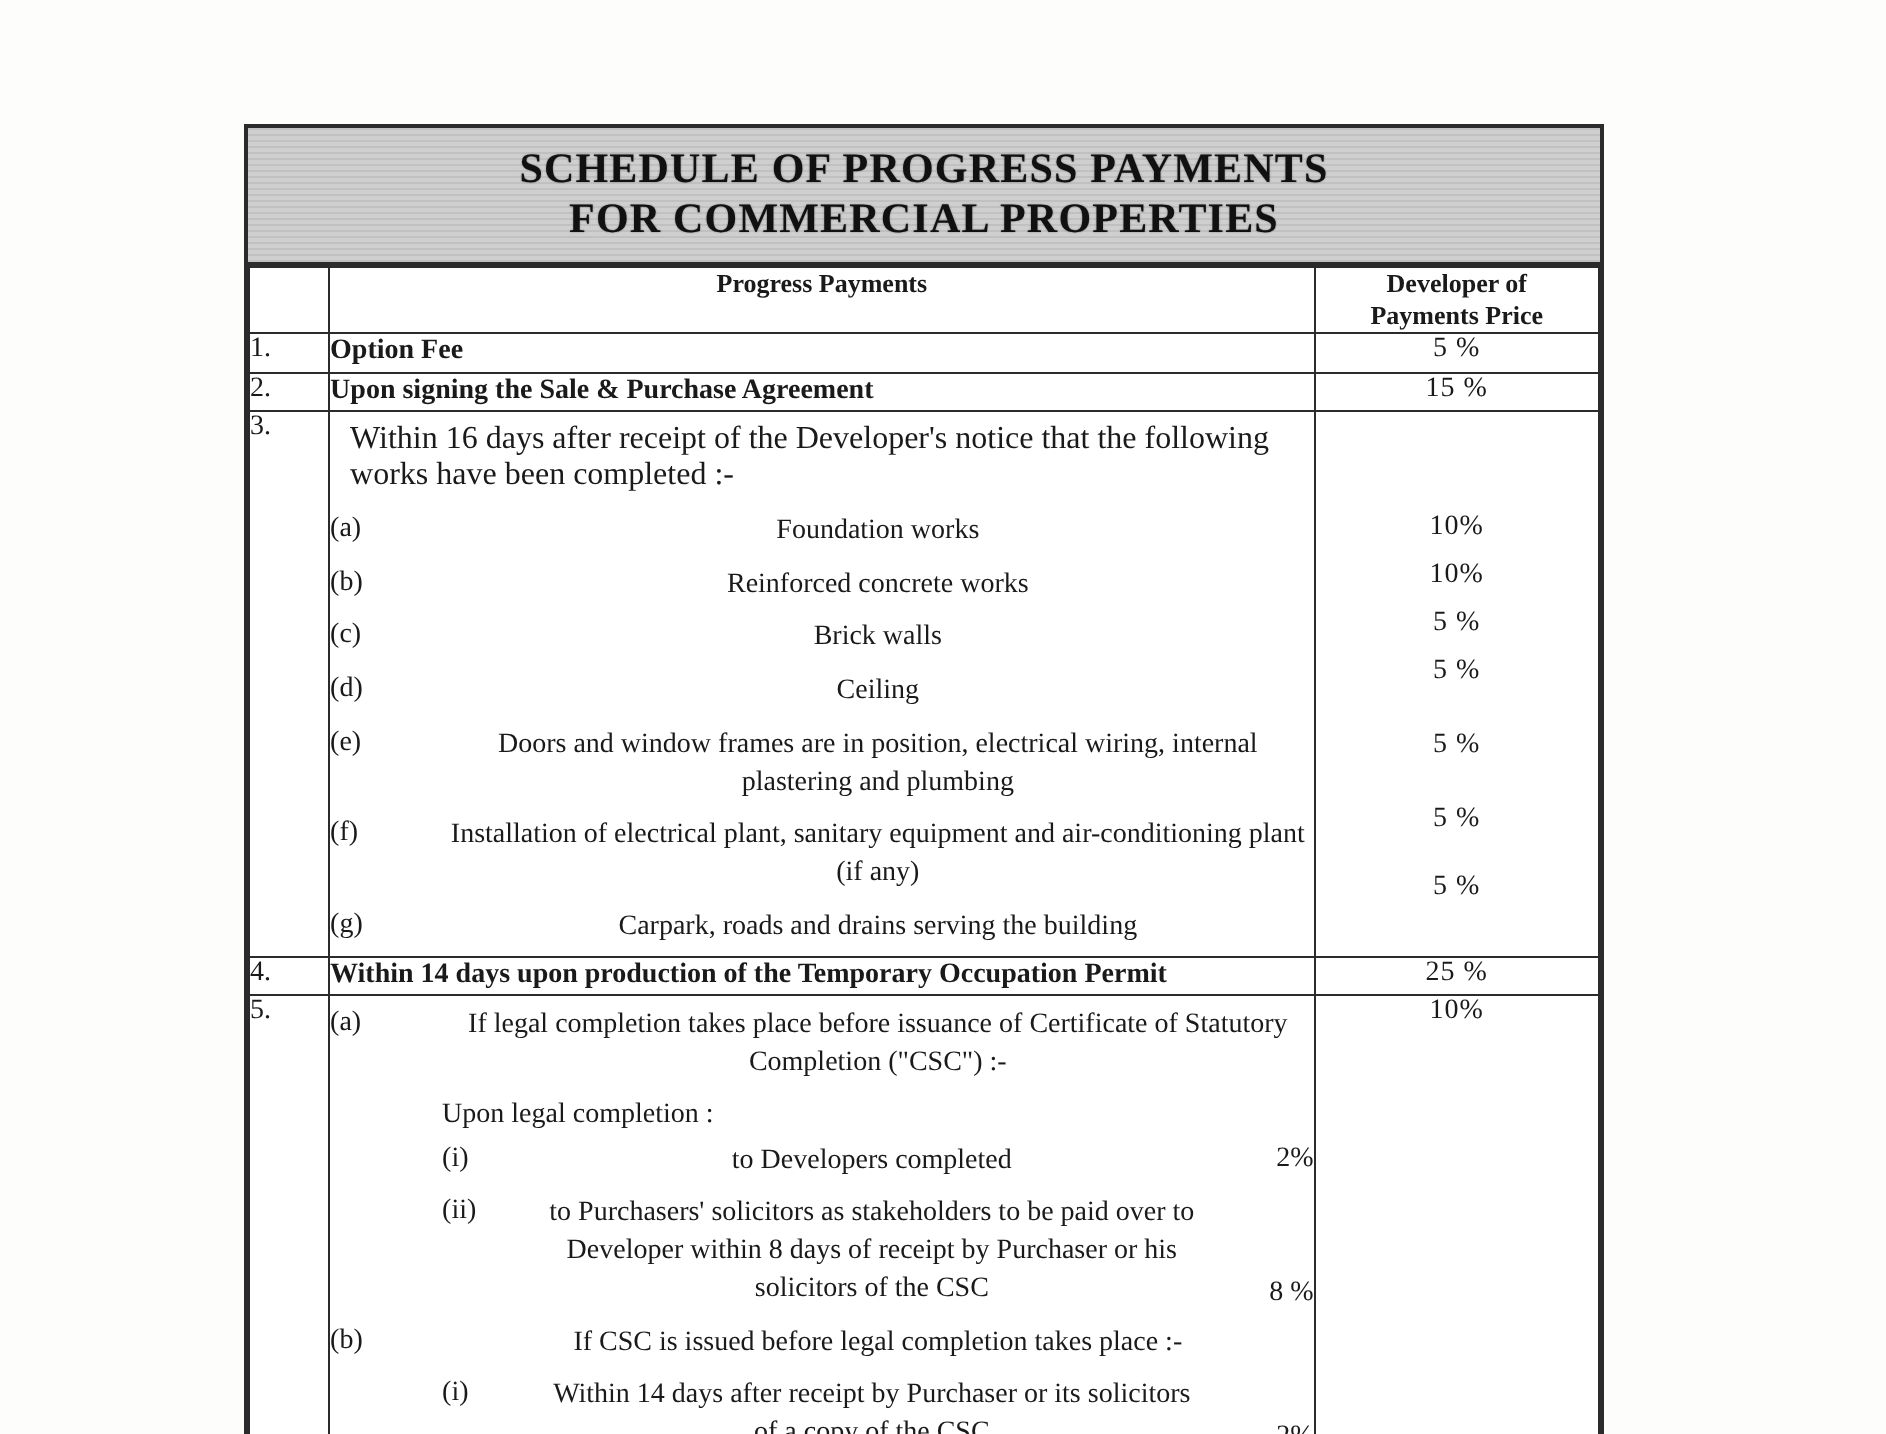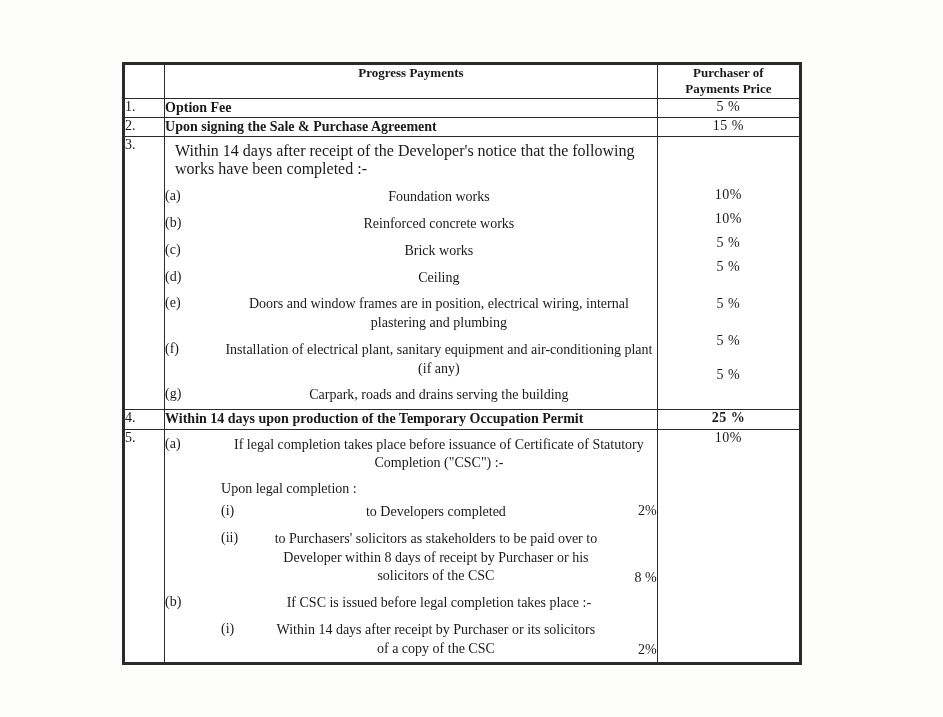--- a/index.html
+++ b/index.html
@@ -126,75 +126,79 @@
   }
   .lead-line {
     font-size: 14px;
     padding: 4px 0 2px 56px;
   }
 
   .cellblock { padding: 5px 8px 6px 10px; }
 
   
   .pct-pad-1 { padding-top: 18px; }
-  .pct-pad-2 { padding-top: 10px; font-weight: bold; }
+  .pct-pad-2 { padding-top: 10px; }
 </style>
 </head>
 <body>
 
 <div class="page-scan"></div>
 
 <div class="doc">
 
+  <div class="title-band">
+    <div class="title-line">SCHEDULE OF PROGRESS PAYMENTS</div>
+    <div class="title-line">FOR COMMERCIAL PROPERTIES</div>
+  </div>
 
   <table class="sched">
     <colgroup>
       <col class="c-num">
       <col class="c-desc">
       <col class="c-pct">
     </colgroup>
 
     <tbody>
         <tr>
       <td class="hdr-cell"></td>
       <td class="hdr-cell">Progress Payments</td>
       <td class="hdr-cell">
-        <span>Purchaser of</span><br>
+        <span>Developer of</span><br>
         <span>Payments Price</span>
       </td>
     </tr>
 
     <tr>
       <td class="num">1.</td>
       <td class="desc">Option Fee</td>
       <td class="pct">5 %</td>
     </tr>
 
     <tr>
       <td class="num">2.</td>
       <td class="desc">Upon signing the Sale &amp; Purchase Agreement</td>
       <td class="pct">15 %</td>
     </tr>
 
     <tr>
       <td class="num">3.</td>
       <td>
-        <div class="cellblock">Within 14 days after receipt of the Developer's notice that the following works have been completed :-</div>
+        <div class="cellblock">Within 16 days after receipt of the Developer's notice that the following works have been completed :-</div>
 
         <div class="subrow">
           <div class="sub-label">(a)</div>
           <div class="sub-text">Foundation works</div>
         </div>
         <div class="subrow">
           <div class="sub-label">(b)</div>
           <div class="sub-text">Reinforced concrete works</div>
         </div>
         <div class="subrow">
           <div class="sub-label">(c)</div>
-          <div class="sub-text">Brick works</div>
+          <div class="sub-text">Brick walls</div>
         </div>
         <div class="subrow">
           <div class="sub-label">(d)</div>
           <div class="sub-text">Ceiling</div>
         </div>
         <div class="subrow">
           <div class="sub-label">(e)</div>
           <div class="sub-text">Doors and window frames are in position, electrical wiring, internal plastering and plumbing</div>
         </div>
         <div class="subrow">

